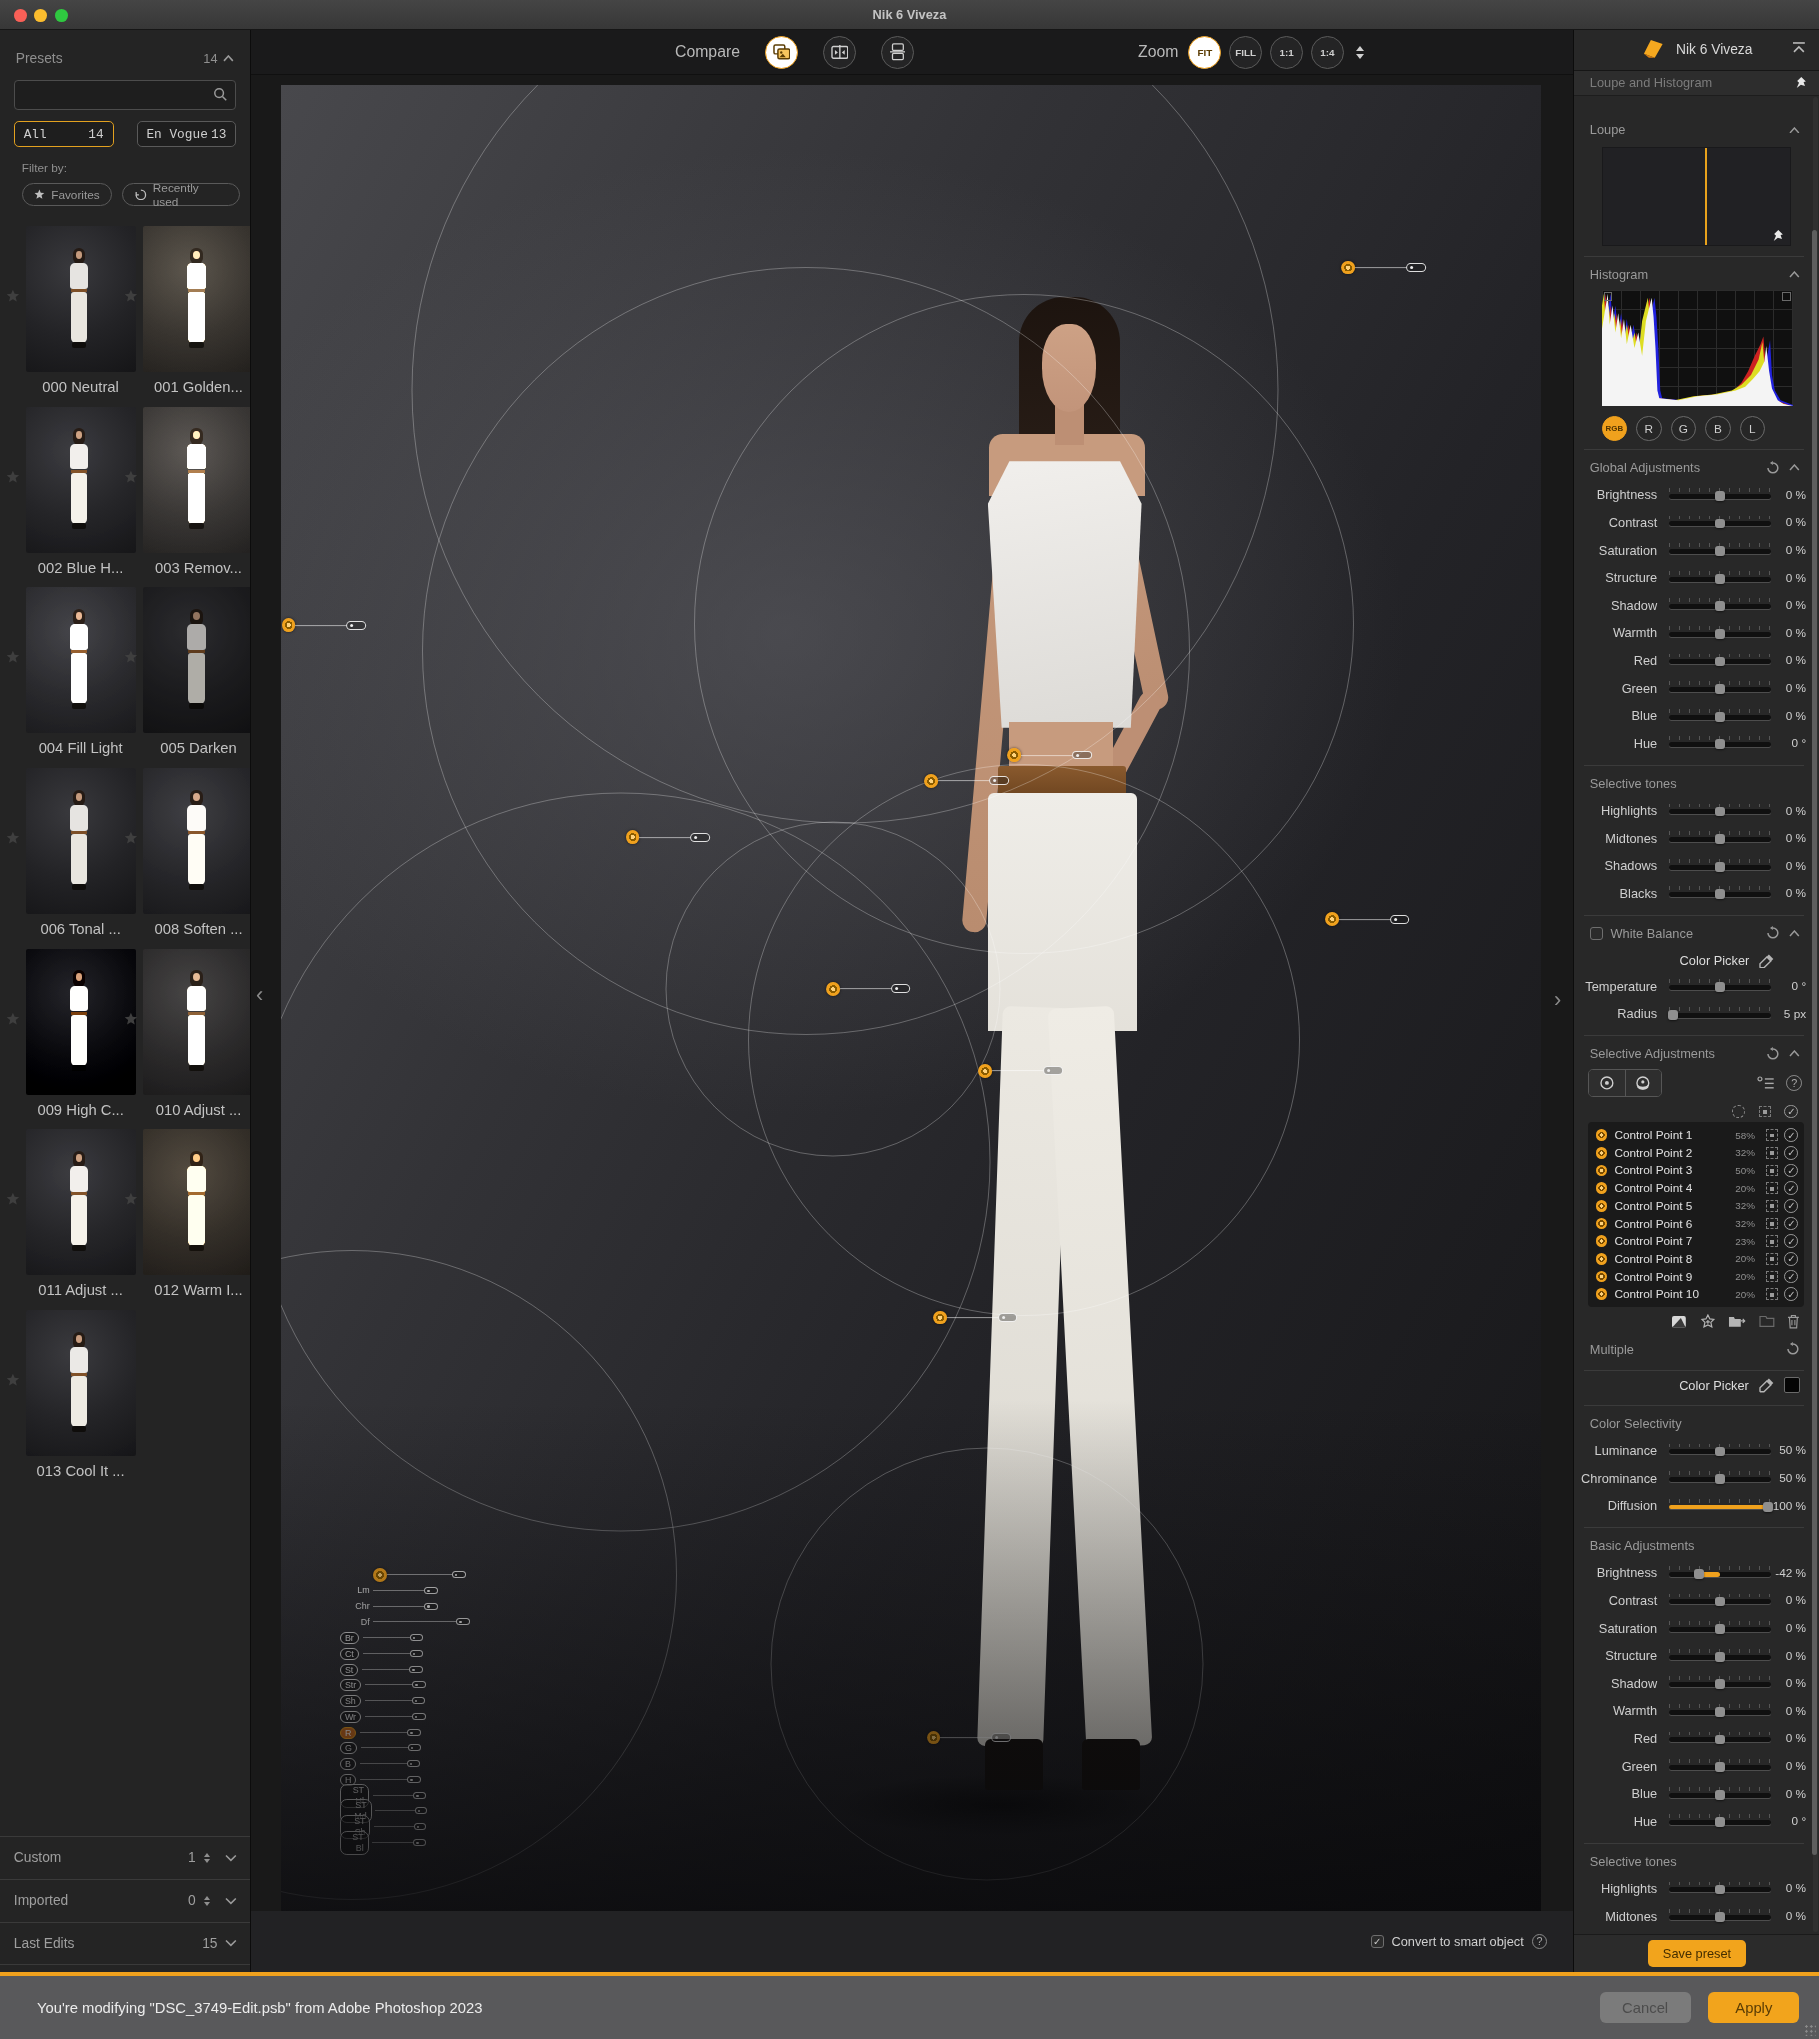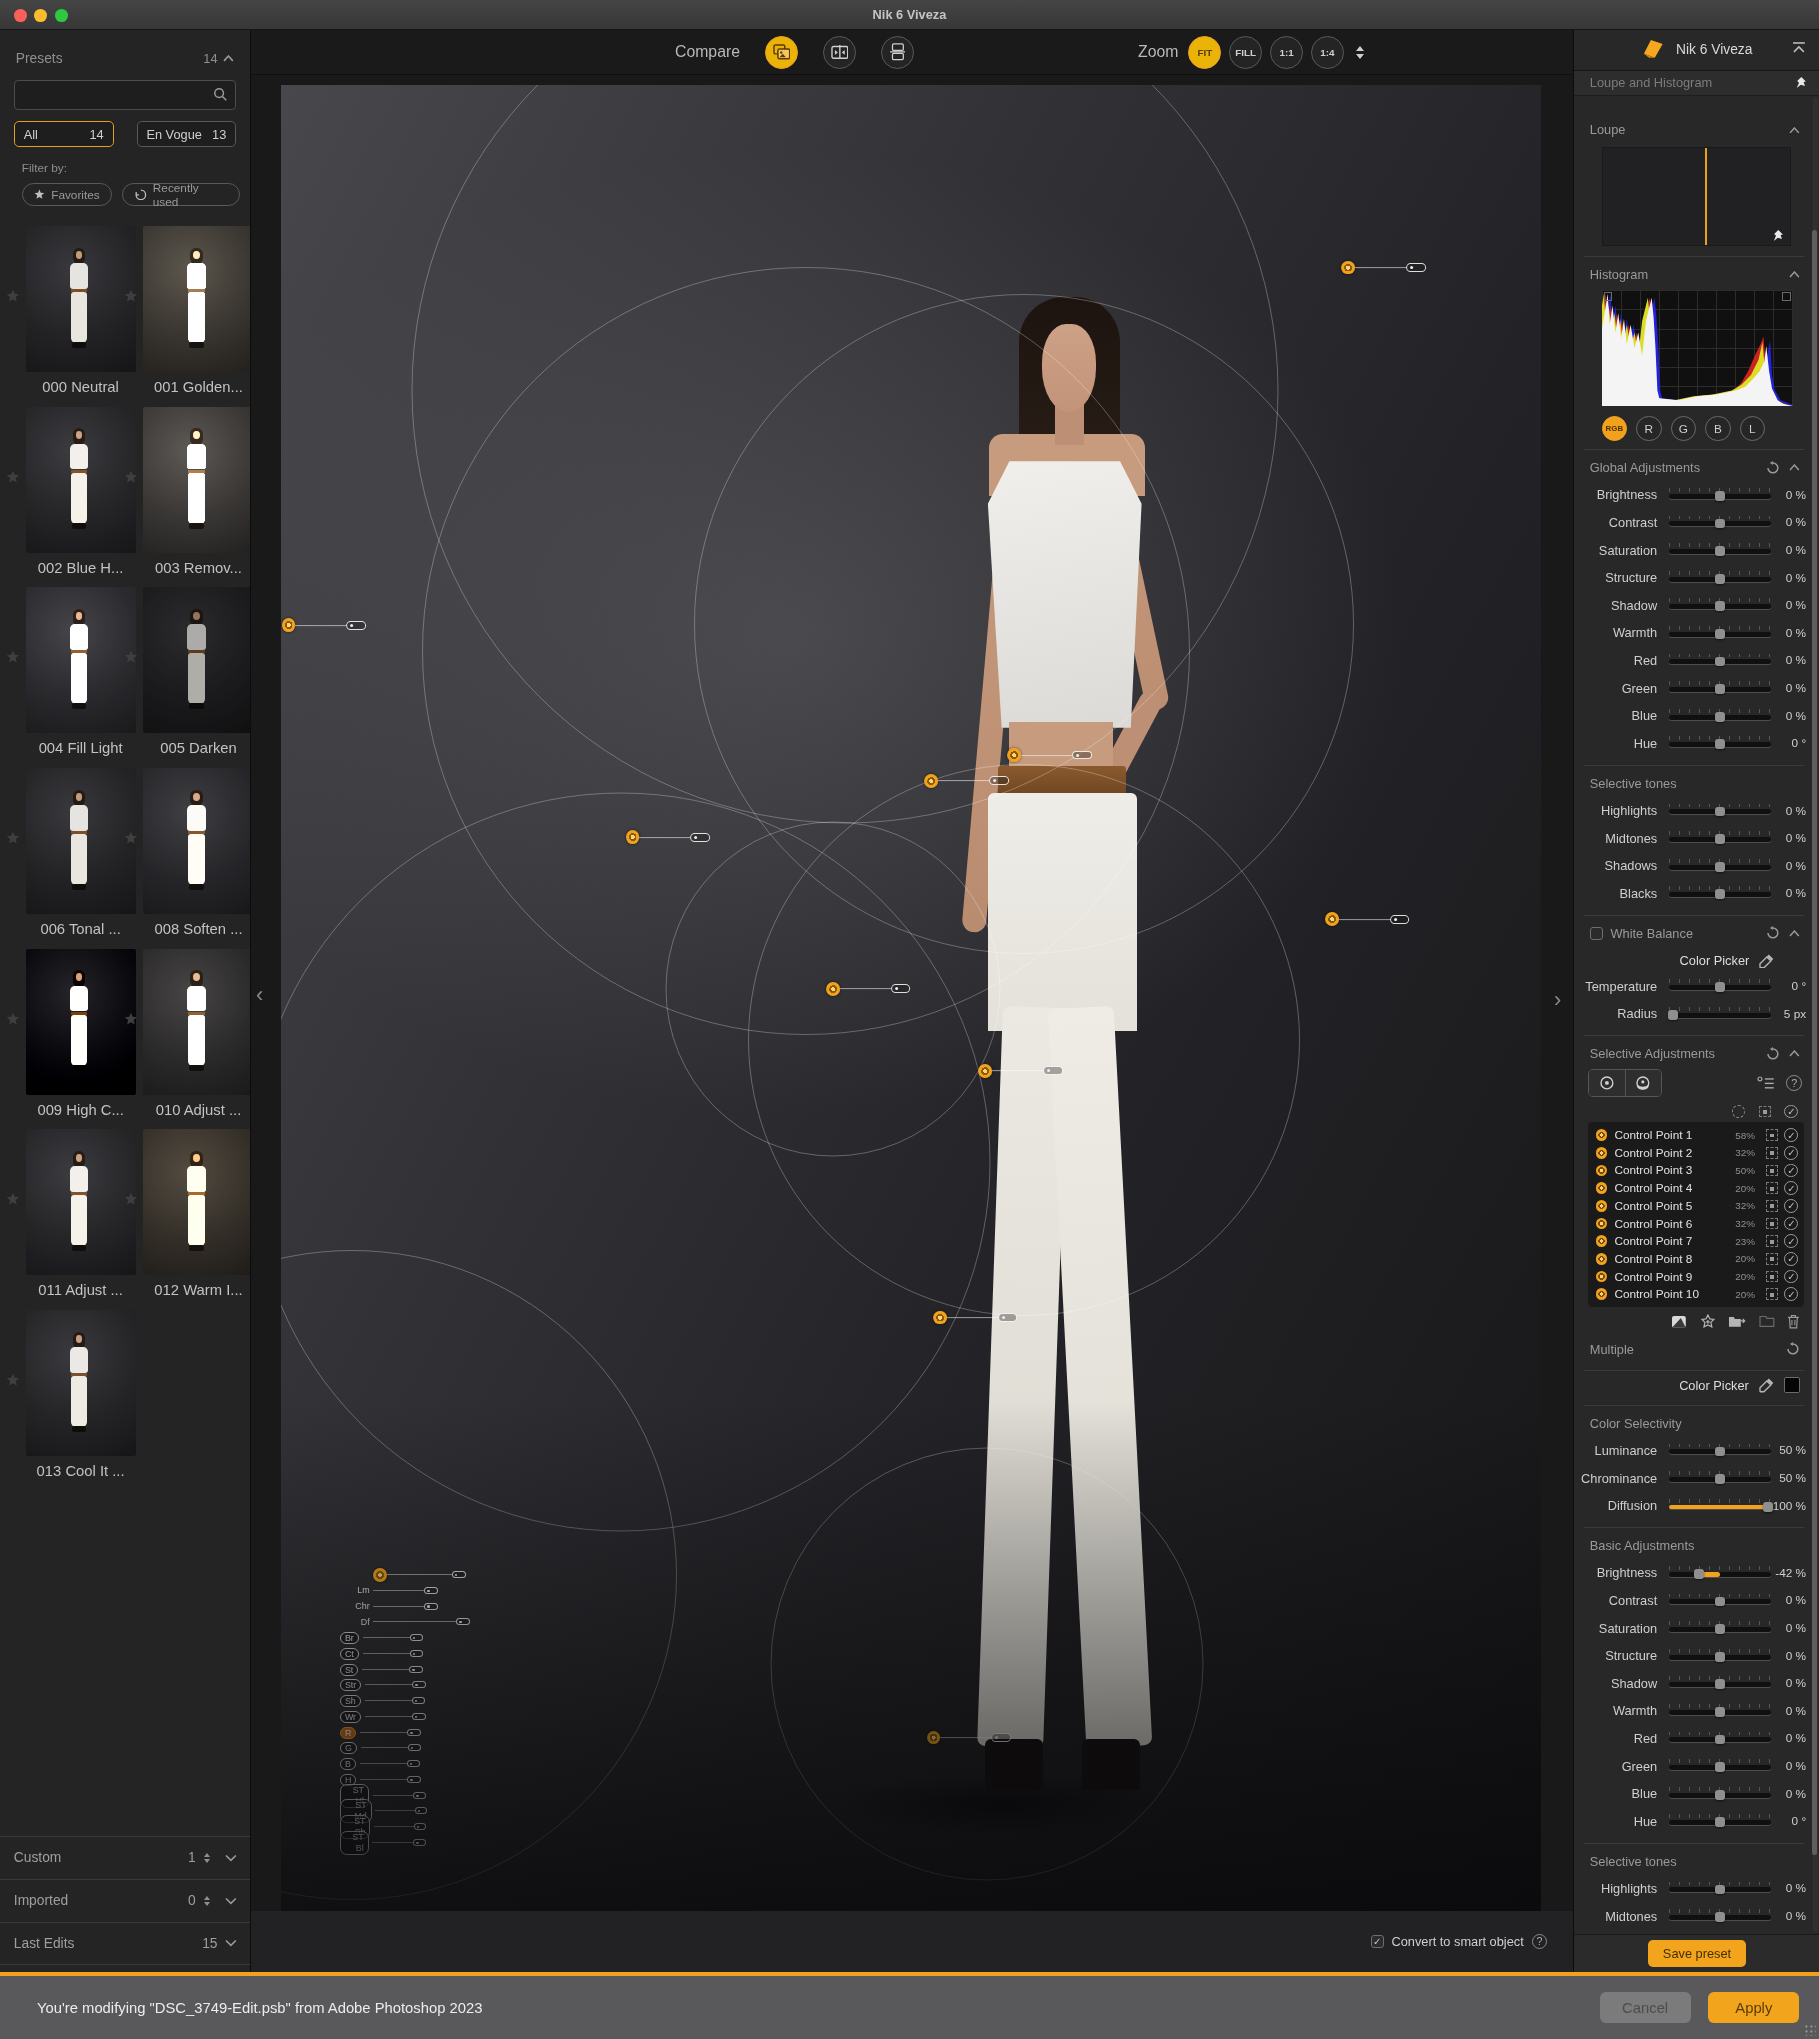--- a/index.html
+++ b/index.html
@@ -23,34 +23,34 @@
   .right-panel { position:absolute; left:1573px; top:29.6px; width:246px; height:1943px; background:#282828; border-left:1px solid #0c0c0c; overflow:hidden; font-size:12.8px; }
   .accent-line { position:absolute; left:0; top:1972px; width:1819px; height:3.9px; background:#f0a11d; }
   .bottombar { position:absolute; left:0; top:1976px; width:1819px; height:63px; background:#59595b; display:flex; align-items:center; }
   .cb-strip { position:absolute; left:251px; top:1911px; width:1322px; height:61px; background:#222224; display:flex; align-items:center; justify-content:flex-end; padding-right:25.6px; gap:7.9px; }
 
   
   .tb-group { position:absolute; top:0; height:45px; display:flex; align-items:center; gap:9.9px; }
   .tb-label { color:#b9b9b9; font-size:15.8px; }
   .round-btn { width:33px; height:33px; border-radius:50%; background:#242425; border:1.5px solid #5a5a5a;
     display:flex; align-items:center; justify-content:center; color:#cfcfcf; font-size:9.9px; font-weight:bold; }
-  .round-btn.active { background:#eab308; border-color:#f0a11d; color:#5a3c04; }
+  .round-btn.active { background:#ffffff; border-color:#f0a11d; color:#5a3c04; }
   .round-btn svg { display:block; }
   .stepper { display:flex; flex-direction:column; gap:3px; margin-left:2px; }
   .stepper i { width:0; height:0; border-left:4.9px solid transparent; border-right:4.9px solid transparent; display:block; }
   .stepper .up { border-bottom:5.9px solid #cfcfcf; }
   .stepper .dn { border-top:5.9px solid #cfcfcf; }
 
   
   .lp-head { display:flex; align-items:center; justify-content:space-between; padding:21.7px 15.8px 9.9px 15.8px; }
   .lp-title { color:#8f8f8f; font-size:13.8px; }
   .lp-count { color:#8f8f8f; font-size:12.8px; display:flex; align-items:center; gap:5.9px; }
   .searchbox { margin:3.9px 13.8px 11.8px 13.8px; height:29.6px; border:1px solid #4c4c4c; border-radius:3.9px; background:#1e1e1e;
     display:flex; align-items:center; justify-content:flex-end; padding:0 7.9px; }
-  .tabs { display:flex; gap:23px; margin:3.9px 13.8px 13.8px 13.8px; }
+  .tabs { display:flex; gap:23px; margin:3.9px 13.8px 13.8px 13.8px;font-family:Liberation Mono, monospace; }
   .tab { flex:1; height:25.6px; border-radius:4.9px; border:1px solid #5a5a5a; background:#1e1e1e; color:#cfcfcf;
     font-size:12.8px; display:flex; align-items:center; justify-content:space-between; padding:0 8.9px; }
   .tab.active { border-color:#e3a11f; }
   .filterby { color:#8f8f8f; font-size:11.8px; margin:2px 15.8px 7.9px 21.7px; }
   .filters { display:flex; gap:9.9px; margin:0 9.9px 15.8px 21.7px; }
   .pill-btn { border:1px solid #5a5a5a; border-radius:11.8px; background:#242424; color:#9a9a9a; font-size:11.8px;
     height:23.6px; display:flex; align-items:center; gap:5.9px; padding:0 11.8px; }
   .preset-grid { display:grid; grid-template-columns:110px 110px; column-gap:7.9px; row-gap:11.8px; padding:3.9px 5.9px 0 25.6px; }
   .preset { position:relative; width:110px; }
   .preset .star { position:absolute; left:-19.7px; top:63px; }

